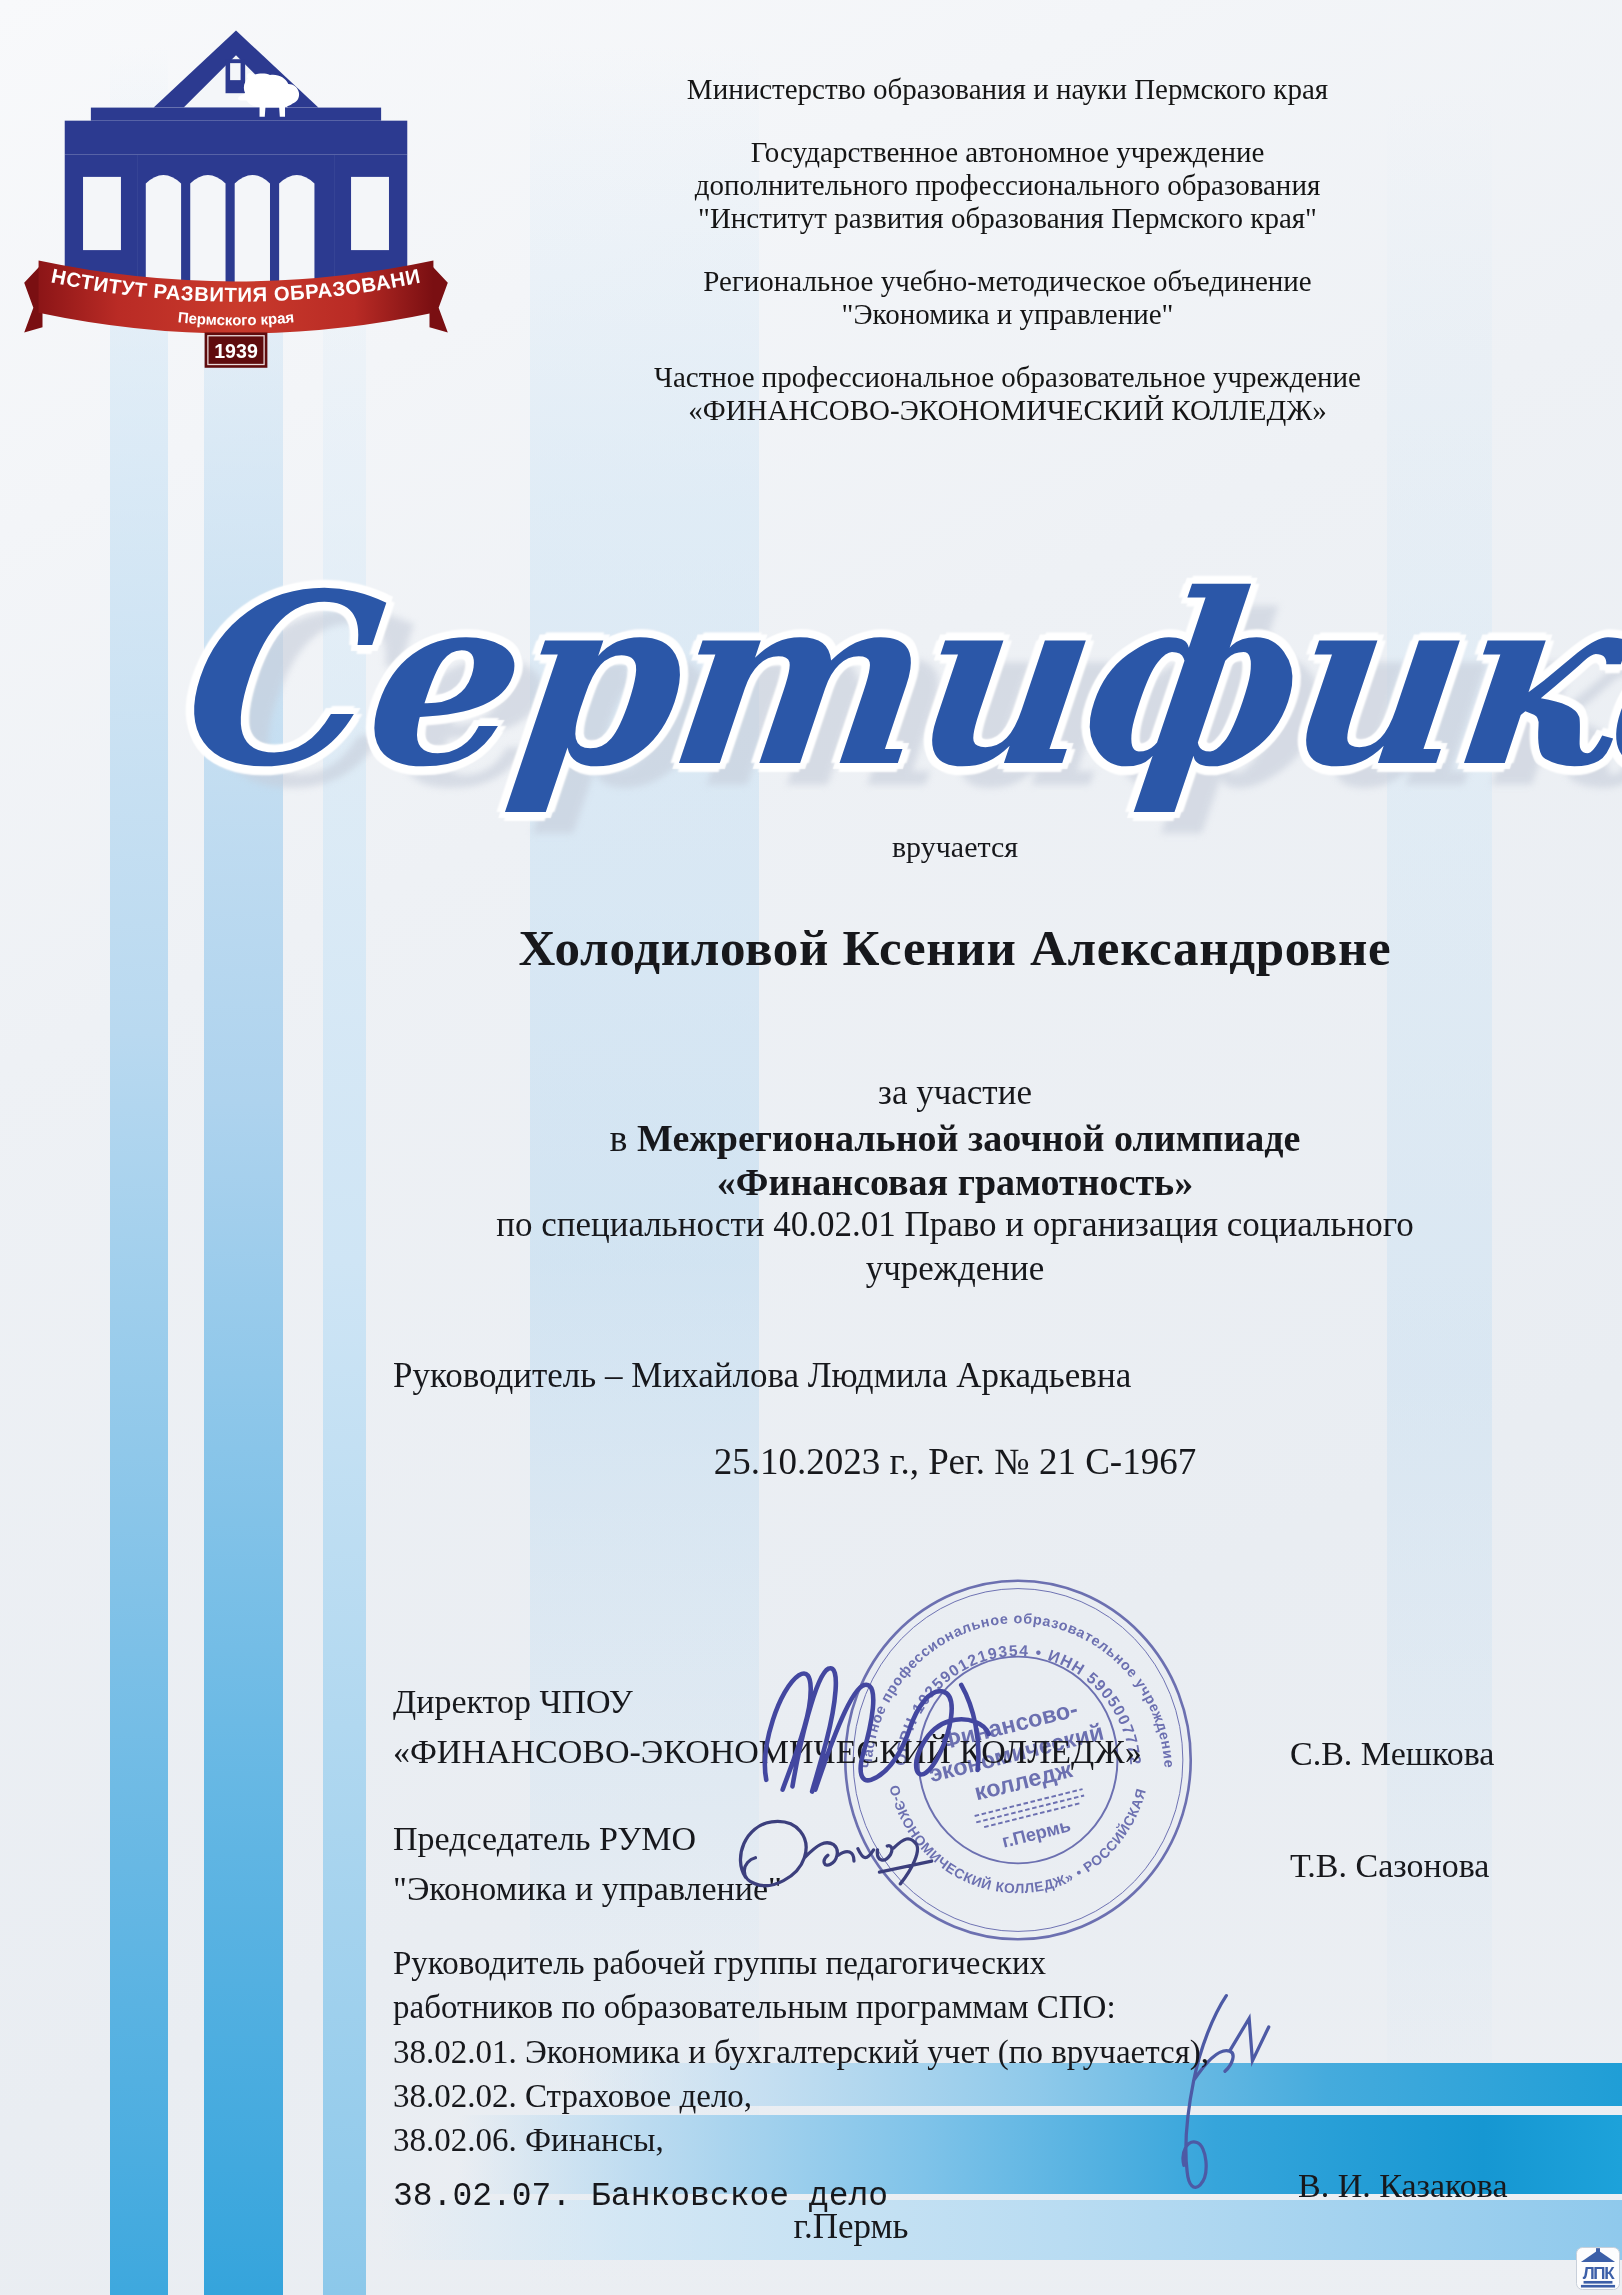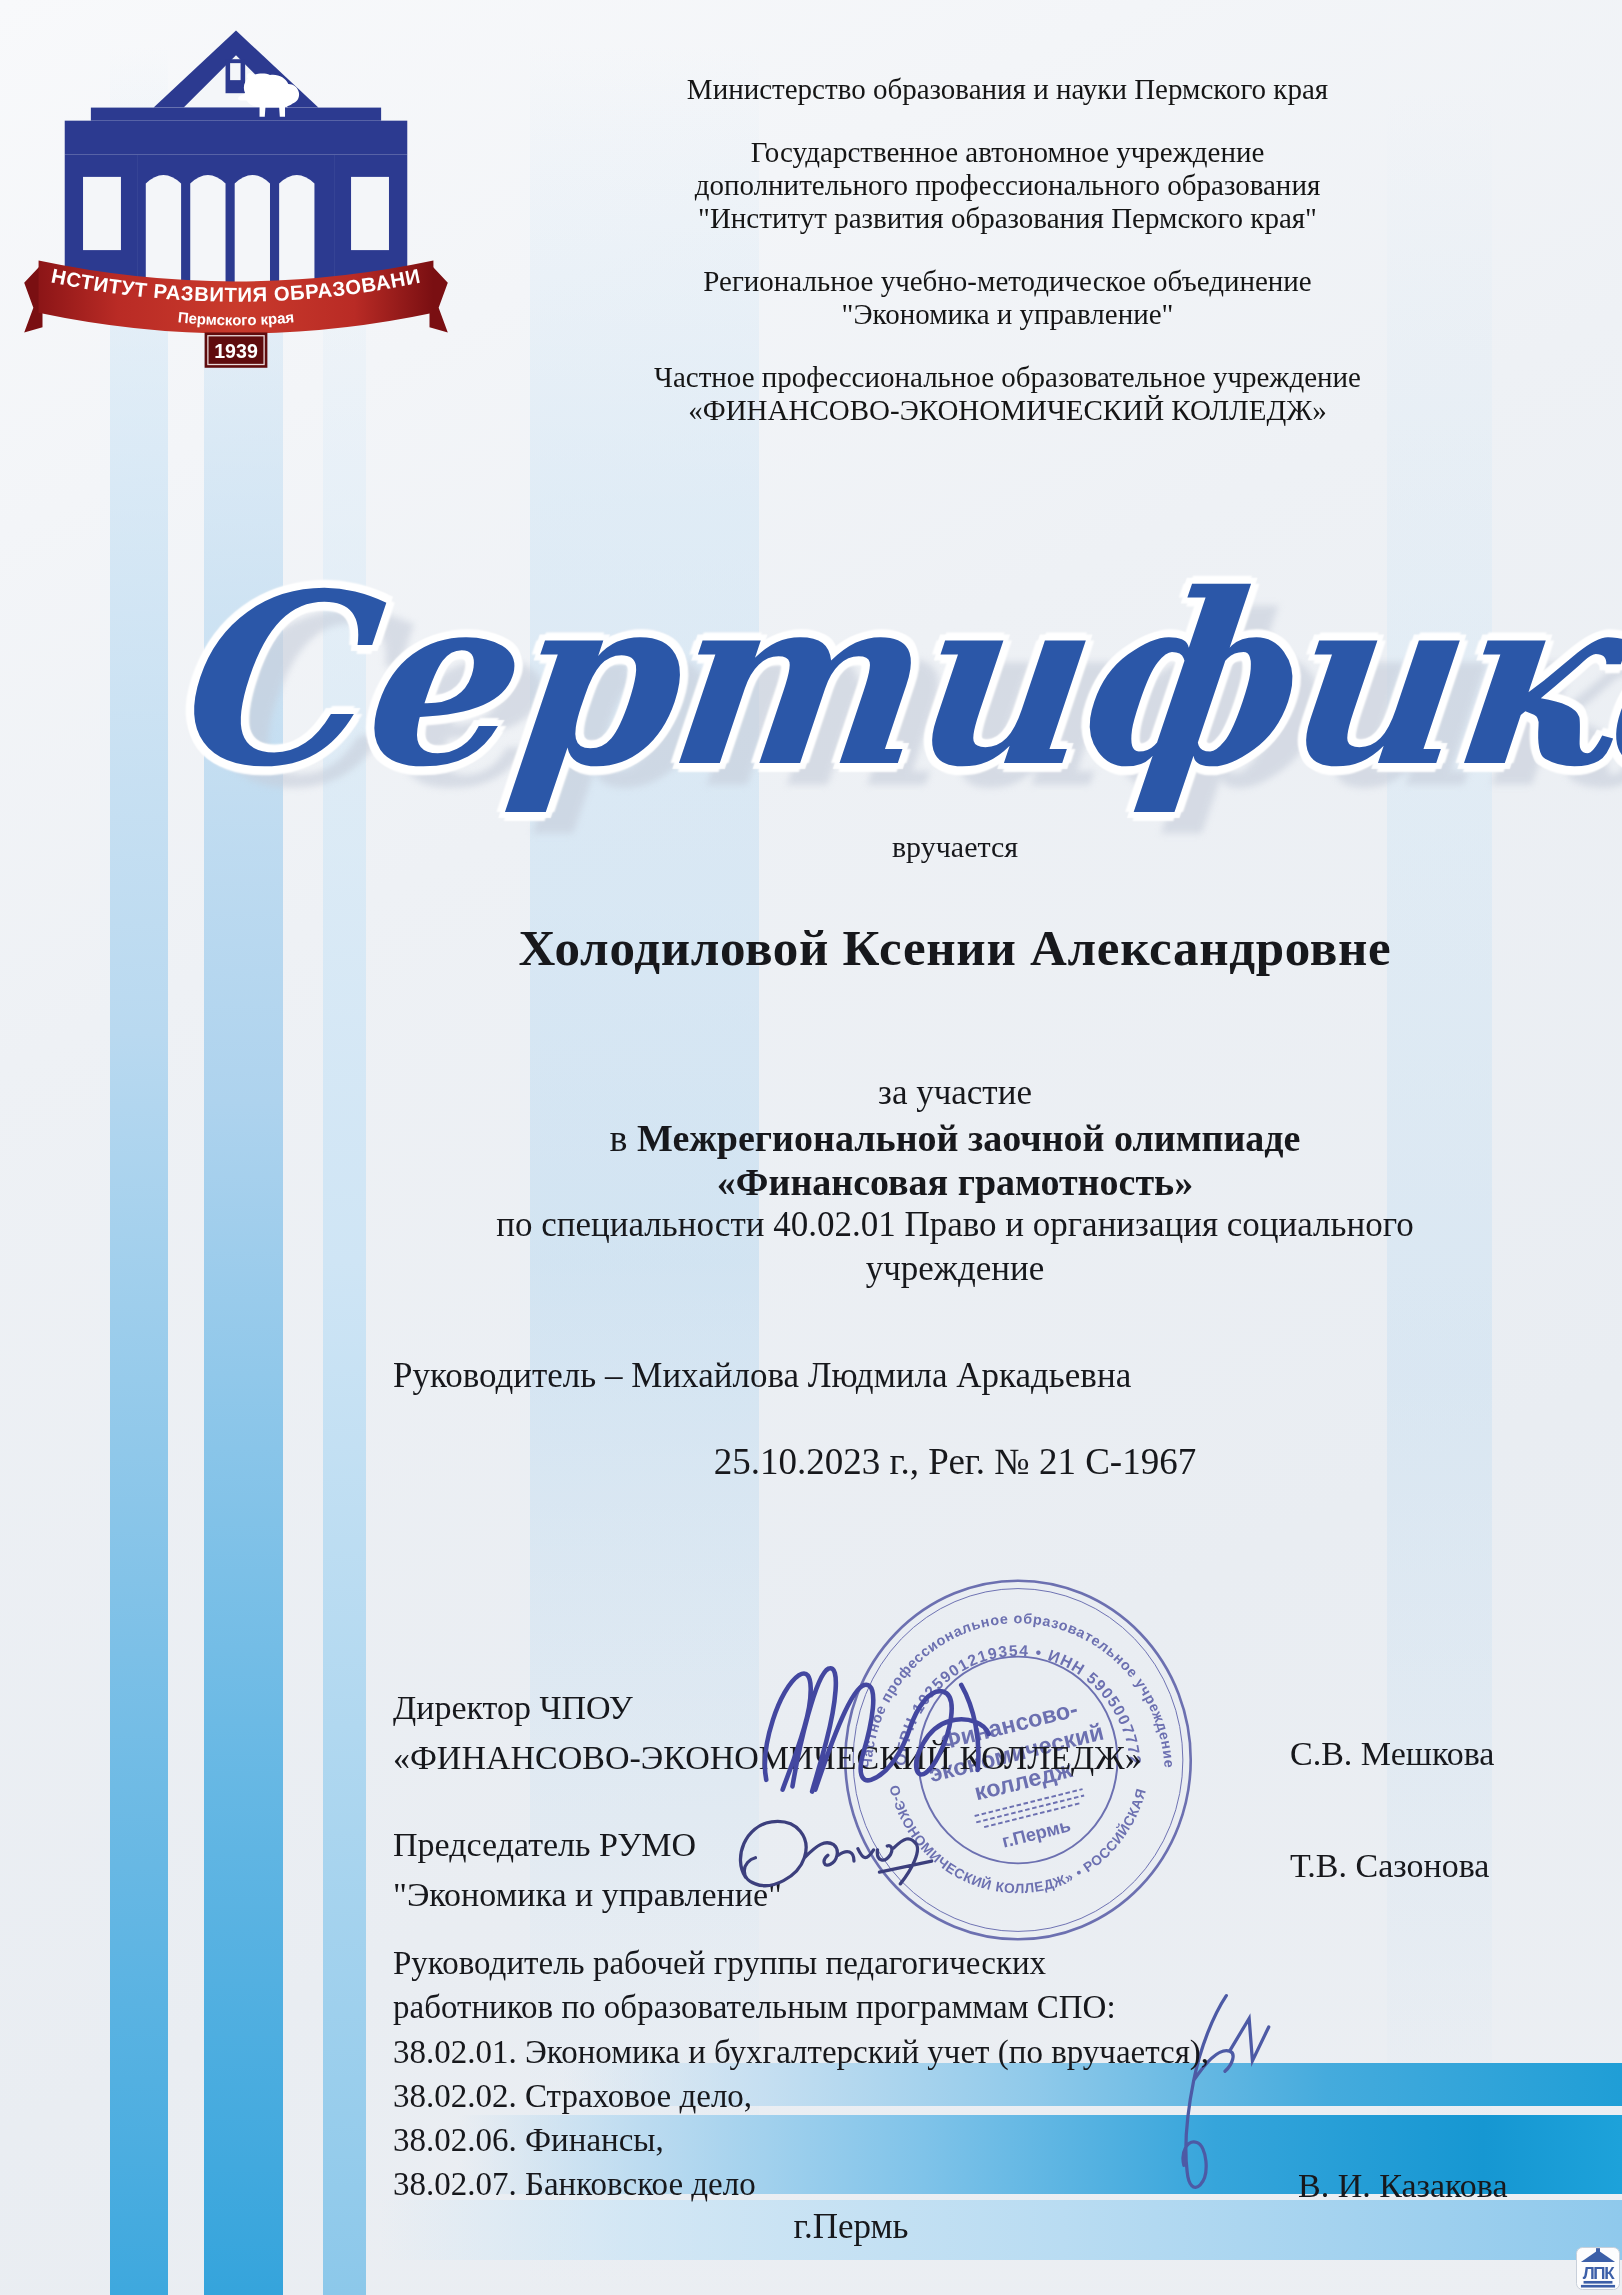--- a/index.html
+++ b/index.html
@@ -39,21 +39,21 @@
   .title-main{color:#2b57a8;transform:skewX(-8deg);
     text-shadow:0 0 5.2px #fff,0 0 10.5px #fff,
       -5.9px -5.9px 1.3px rgba(255,255,255,.95),5.9px -5.9px 1.3px rgba(255,255,255,.95),
       -5.9px 5.9px 1.3px rgba(255,255,255,.95),5.9px 5.9px 1.3px rgba(255,255,255,.95),
       -8.5px 0 2px #fff,8.5px 0 2px #fff,0 8.5px 2px #fff,0 -8.5px 2px #fff;}
   .center-col{left:366px;width:1178px;text-align:center;}
   .fs46{font-size:30px;margin-top:20px;} .fs54{font-size:35px;} .fs56{font-size:37px;} .fs58{font-size:38px;}
   .name{font-size:51px;font-weight:700;letter-spacing:0.7px;}
   .bold{font-weight:700;}
   .left-col{left:393px;text-align:left;}
-  .roleline{font-size:34px;margin-top:6px;}
+  .roleline{font-size:34px;}
   .groupline{font-size:33px;}
   .signame{font-size:34px;}
   .city{font-size:35px;}
   svg text{font-family:"Liberation Sans","DejaVu Sans",sans-serif;}
   .stamp-svg{opacity:.88;}
 </style>
 </head>
 <body>
 
 <div class="page">
@@ -227,21 +227,21 @@
                M125,95 L155,45 L160,110 L185,58"></path>
     </svg>
   </div>
 
   <div class="abs left-col" style="top:1945px;">
     <div class="groupline" style="position:absolute;top:0;width:1047px;">Руководитель рабочей группы педагогических</div>
     <div class="groupline" style="position:absolute;top:44px;width:1047px;">работников по образовательным программам СПО:</div>
     <div class="groupline" style="position:absolute;top:89px;width:1047px;">38.02.01. Экономика и бухгалтерский учет (по вручается),</div>
     <div class="groupline" style="position:absolute;top:133px;width:1047px;">38.02.02. Страховое дело,</div>
     <div class="groupline" style="position:absolute;top:177px;width:1047px;">38.02.06. Финансы,</div>
-    <div class="groupline" style="position:absolute;top:221px;width:1047px;">38.02.07. Банковское дело</div>
+    <div class="groupline" style="position:absolute;top:233px;width:1047px;font-family:Liberation Mono, monospace;">38.02.07. Банковское дело</div>
   </div>
   <div class="abs signame" style="left:1298px;top:2167px;">В. И. Казакова</div>
 
   <div class="abs city" style="left:393px;top:2207px;width:916px;text-align:center;">г.Пермь</div>
 
   <div class="abs" style="left:1576px;top:2247px;width:44px;height:43px;background:#fdfdfe;border:1.3px solid #c8d0da;border-radius:6.5px;box-sizing:border-box;">
     <svg width="42" height="41" viewBox="0 0 64 62">
       <polygon points="32,3 58,21 6,21" fill="#3c5fa8"></polygon>
       <rect x="29" y="0" width="6" height="6" fill="#3c5fa8"></rect>
       <text x="32" y="47" text-anchor="middle" font-size="26" font-weight="bold" fill="#3c5fa8" letter-spacing="-2">ЛПК</text>

